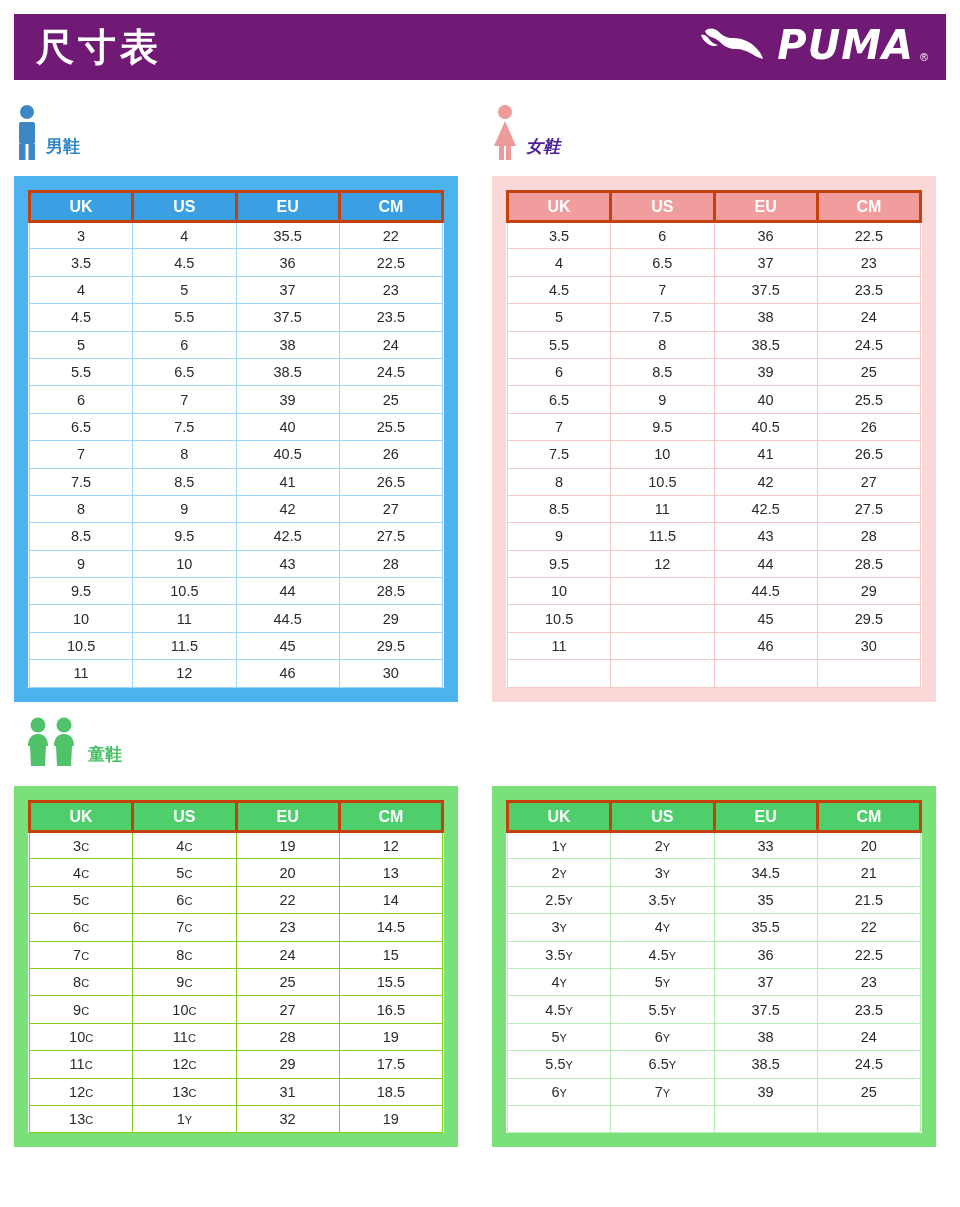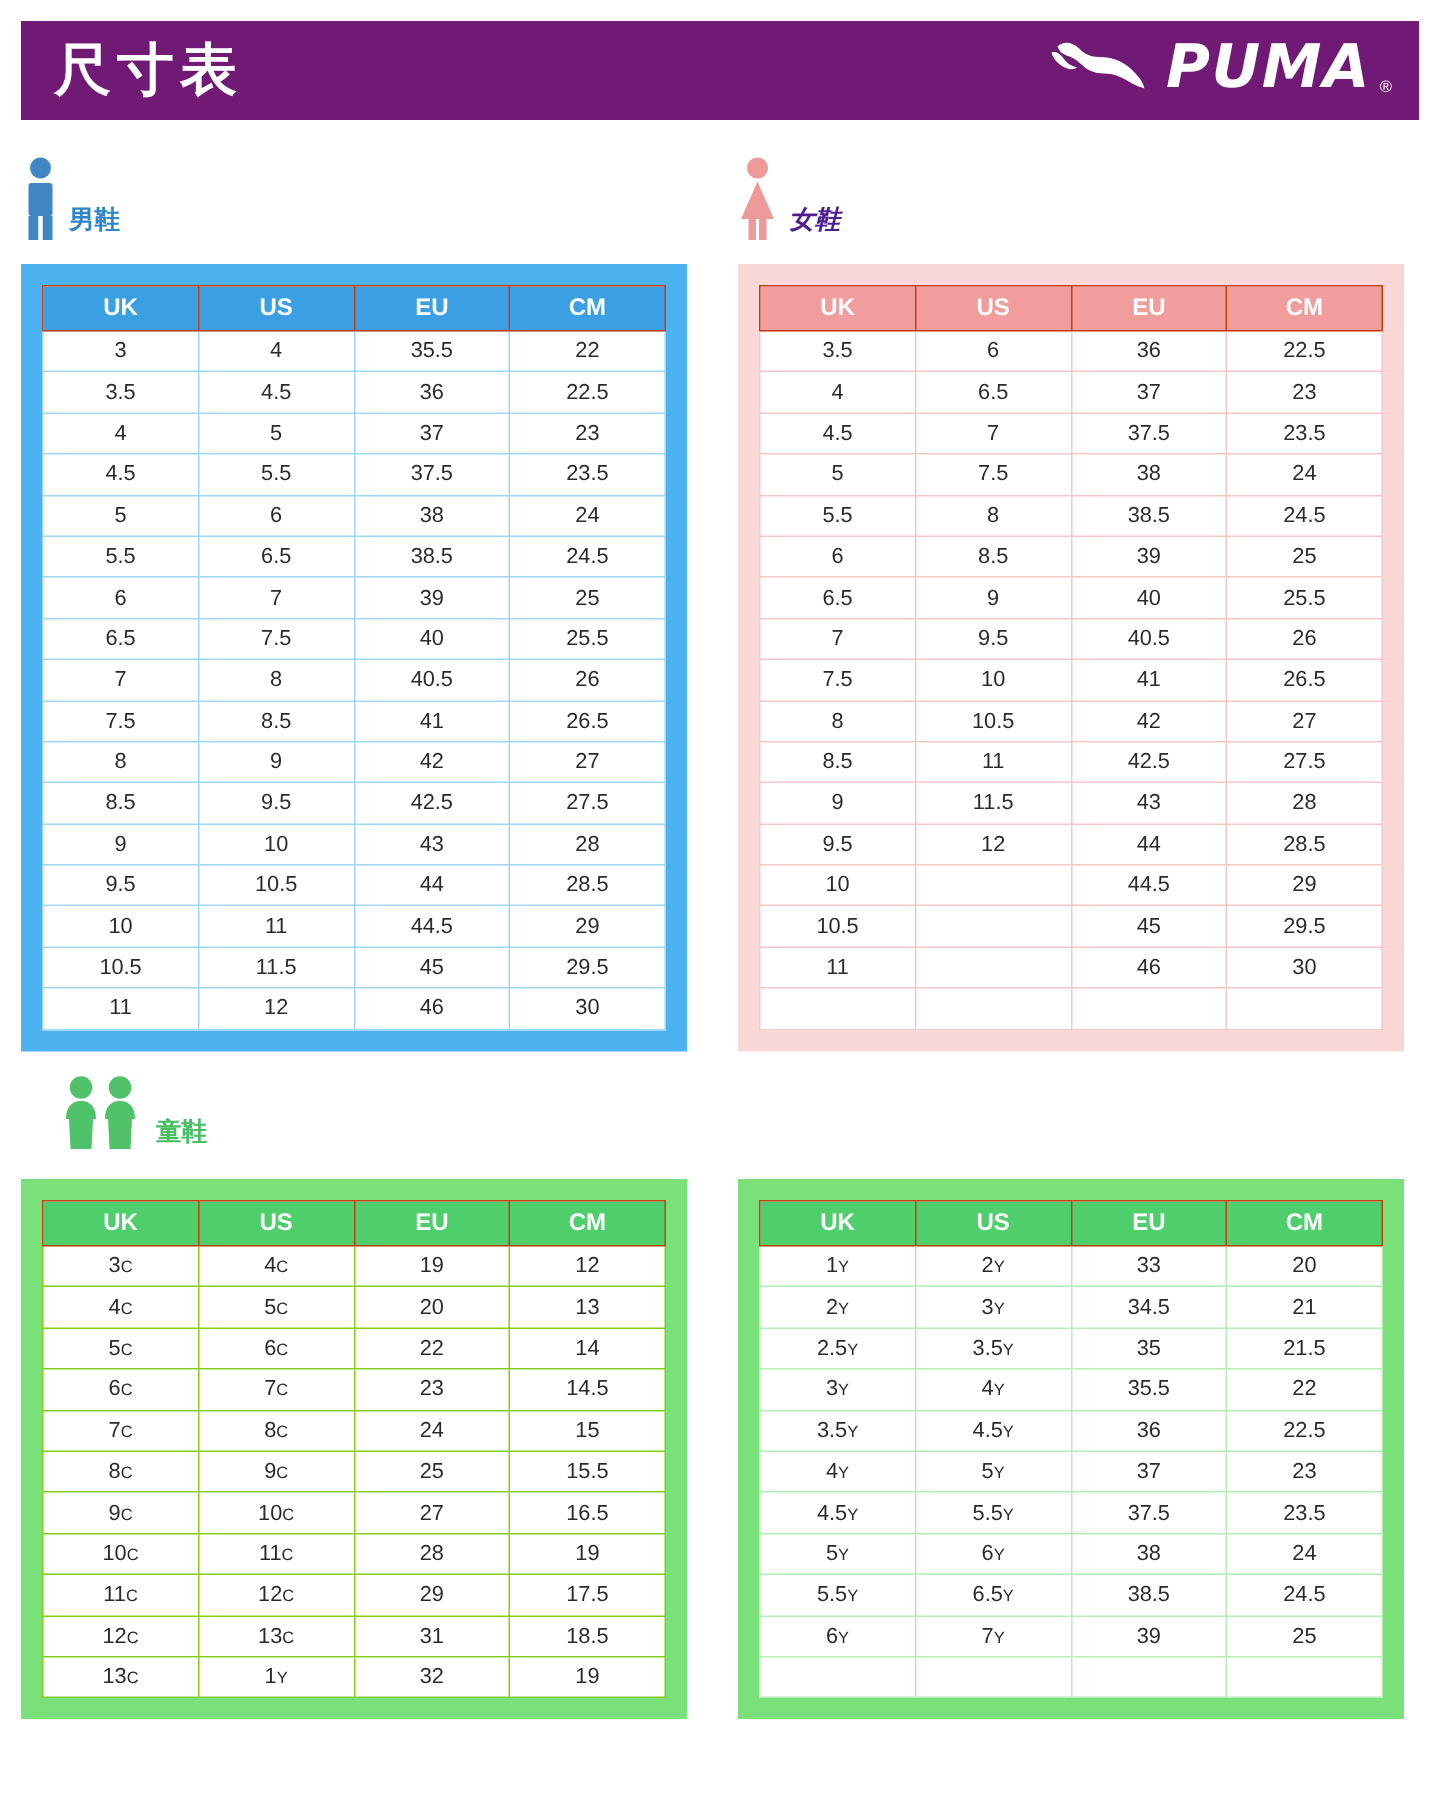--- a/index.html
+++ b/index.html
@@ -76,21 +76,21 @@
     border-collapse: collapse;
     background: #ffffff;
     table-layout: fixed;
   }
   table.size-table th {
     font-size: 16px;
     font-weight: bold;
     color: #ffffff;
     height: 30px;
     text-align: center;
-    border: 1px solid #c2410c;
+    border: 3px solid #c2410c;
   }
   table.size-table td {
     font-size: 14.5px;
     text-align: center;
     height: 27.4px;
     color: #2a2a2a;
     background: #ffffff;
   }
   table.size-table td sub,
   table.size-table td .sfx {
@@ -114,21 +114,21 @@
   #kids-left-frame td { border: 1px solid #84cc16; }
 
   #kids-right-frame { left: 492px; top: 786px; width: 444px; background: #7ae07a; }
   #kids-right-frame th { background: #4fcf6b; }
   #kids-right-frame td { border: 1px solid #b6eeb6; }
 
   .label-men   { left: 14px; top: 104px; }
   .label-men .label-text { color:#2e86c8;margin-top:12px; }
   .label-women { left: 490px; top: 104px; }
   .label-women .label-text { color:#4c1d95;font-style:italic; }
-  .label-kids  { left: 40px; top: 716px; }
+  .label-kids  { left: 24px; top: 716px; }
   .label-kids .label-text { color:#45bf62; }
 
   .empty-row td { height: 27.4px; }
 </style>
 </head>
 <body>
 
 <div class="header">
   <div class="header-title">尺寸表</div>
   <div class="brand">

